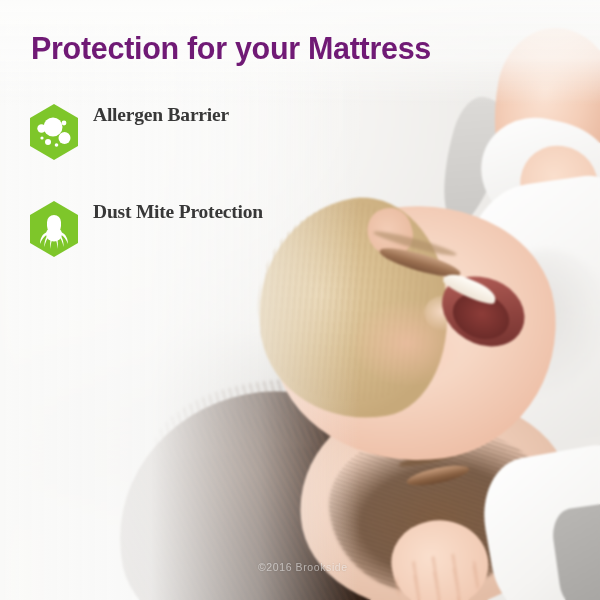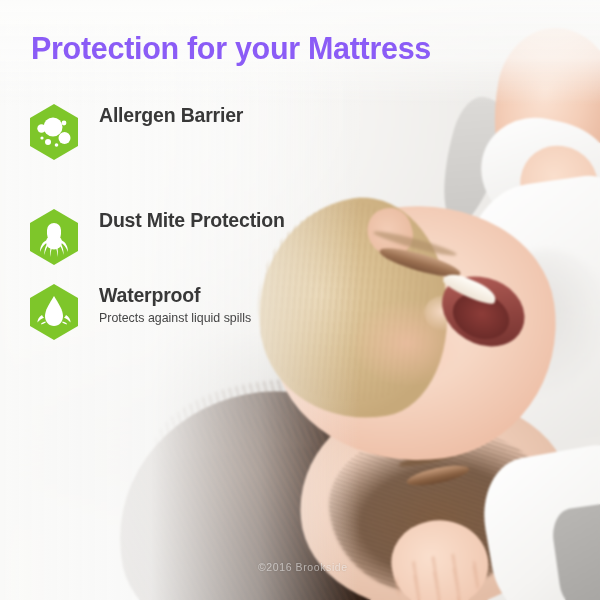--- a/index.html
+++ b/index.html
@@ -428,45 +428,46 @@
   .content {
     position: absolute;
     inset: 0;
   }
   .headline {
     position: absolute;
     left: 31px;
     top: 31px;
     font-size: 30.5px;
     font-weight: 700;
-    color: #8b5cf6;
+    color: #701a75;
     letter-spacing: -0.3px;
     white-space: nowrap;
   }
 
   .feature {
     position: absolute;
     display: flex;
     align-items: flex-start;
   }
   .feature-1 { left: 28px; top: 103px; }
-  .feature-2 { left: 28px; top: 208px; }
+  .feature-2 { left: 28px; top: 200px; }
   .feature-3 { left: 28px; top: 283px; }
 
   .hex {
     position: relative;
     width: 52px;
     height: 58px;
     flex: 0 0 52px;
   }
   .hex svg { display: block; width: 52px; height: 58px; }
 
   .feature-text {
-    margin-left: 19px;
+    margin-left: 13px;
     padding-top: 1px;
+    font-family: Liberation Serif, serif;
   }
   .feature-title {
     font-size: 19.5px;
     font-weight: 700;
     color: #383838;
     letter-spacing: -0.2px;
     line-height: 1.15;
     white-space: nowrap;
   }
   .feature-desc {
@@ -585,34 +586,16 @@
             <path d="M31 34 C34.5 37 35.8 42 35.6 47 C34.6 42 32.8 38 30 35.8 Z"></path>
             <path d="M28 36 C29.8 39.6 30.4 44.4 29.6 49 C29.4 44 28.4 40 26.8 37.4 Z"></path>
           </g>
         </svg>
       </div>
       <div class="feature-text">
         <div class="feature-title">Dust Mite Protection</div>
       </div>
     </div>
 
-    <div class="feature feature-3">
-      <div class="hex">
-        <svg viewBox="0 0 52 58" xmlns="http://www.w3.org/2000/svg">
-          <polygon points="26,1 50,15 50,43 26,57 2,43 2,15" fill="#7ec62a"></polygon>
-          <path d="M26 13 C21 21 17 27.5 17 33 C17 39 21 43 26 43 C31 43 35 39 35 33 C35 27.5 31 21 26 13 Z" fill="#ffffff"></path>
-          <path d="M14 32 C11 33.6 9.6 36.4 9.4 39.6 C11.4 37.2 13.6 35.6 16 34.8 C15 34 14.4 33.1 14 32 Z" fill="#ffffff"></path>
-          <path d="M38 32 C41 33.6 42.4 36.4 42.6 39.6 C40.6 37.2 38.4 35.6 36 34.8 C37 34 37.6 33.1 38 32 Z" fill="#ffffff"></path>
-          <path d="M13.2 40.5 C14.6 39.2 16.4 38.6 18.4 38.8 C16.8 40.2 15.2 41 13.2 41.4 Z" fill="#ffffff"></path>
-          <path d="M38.8 40.5 C37.4 39.2 35.6 38.6 33.6 38.8 C35.2 40.2 36.8 41 38.8 41.4 Z" fill="#ffffff"></path>
-        </svg>
-      </div>
-      <div class="feature-text">
-        <div class="feature-title">Waterproof</div>
-        <div class="feature-desc">
-          <span>Protects against liquid spills</span>
-        </div>
-      </div>
-    </div>
 
     <div class="watermark">©2016 Brookside</div>
   </div>
 </div>
 
 </body></html>

